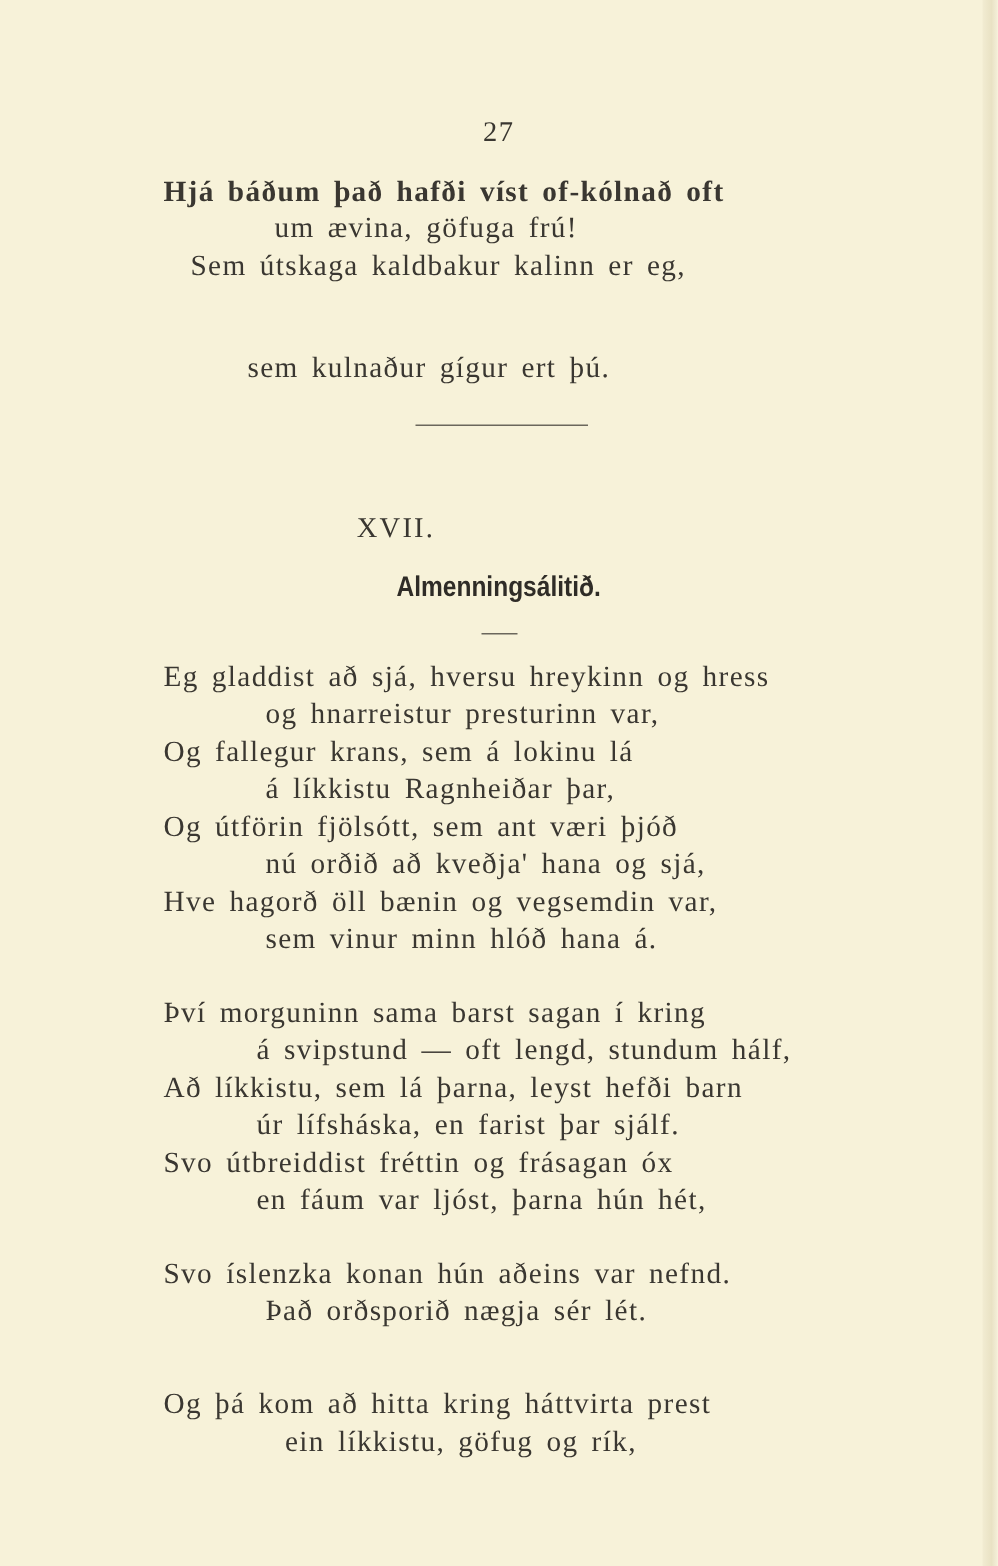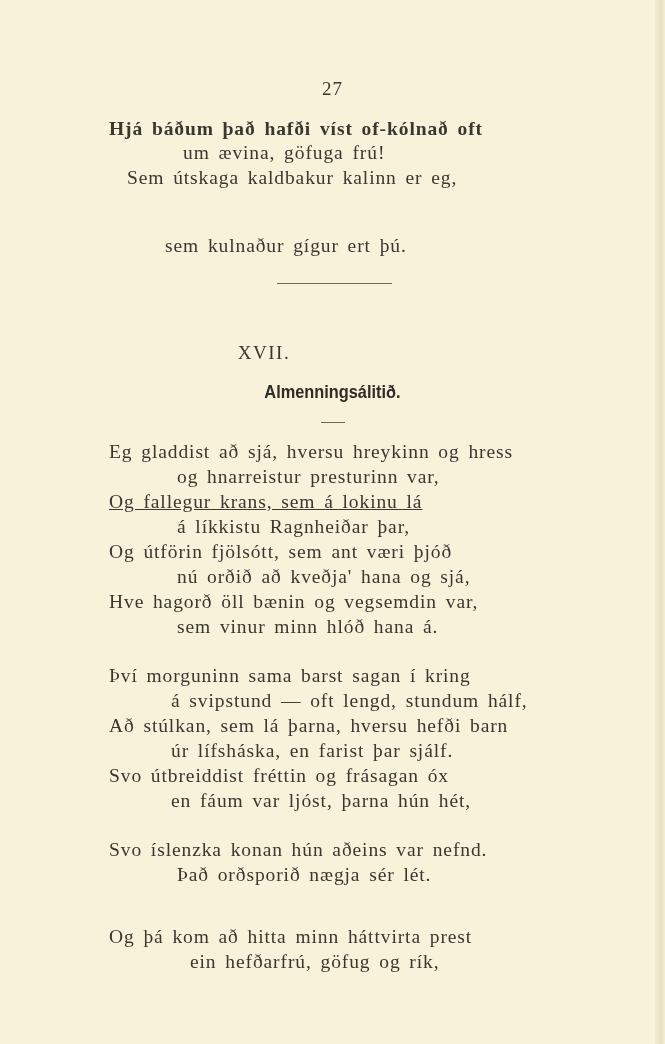--- a/index.html
+++ b/index.html
@@ -81,29 +81,29 @@
 
 <div class="divider" style="top:283px; left:277px; width:115px;"></div>
 
 <div class="roman">XVII.</div>
 <div class="title">Almenningsálitið.</div>
 
 <div class="divider" style="top:422px; left:321px; width:24px;"></div>
 
 <div class="line" style="top:441px; left:109px;">Eg gladdist að sjá, hversu hreykinn og hress</div>
 <div class="line" style="top:466px; left:177px;">og hnarreistur presturinn var,</div>
-<div class="line" style="top:491px; left:109px;text-decoration:underline;">Og fallegur krans, sem á lokinu lá</div>
+<div class="line" style="top:491px; left:109px;">Og fallegur krans, sem á lokinu lá</div>
 <div class="line" style="top:516px; left:177px;">á líkkistu Ragnheiðar þar,</div>
 <div class="line" style="top:541px; left:109px;">Og útförin fjölsótt, sem ant væri þjóð</div>
 <div class="line" style="top:566px; left:177px;">nú orðið að kveðja' hana og sjá,</div>
 <div class="line" style="top:591px; left:109px;">Hve hagorð öll bænin og vegsemdin var,</div>
 <div class="line" style="top:616px; left:177px;">sem vinur minn hlóð hana á.</div>
 <div class="line" style="top:665px; left:109px;">Því morguninn sama barst sagan í kring</div>
 <div class="line" style="top:690px; left:171px;">á svipstund — oft lengd, stundum hálf,</div>
-<div class="line" style="top:715px; left:109px;">Að stúlkan, sem lá þarna, hversu hefði barn</div>
+<div class="line" style="top:715px; left:109px;">Að líkkistu, sem lá þarna, leyst hefði barn</div>
 <div class="line" style="top:740px; left:171px;text-align:center;">úr lífsháska, en farist þar sjálf.</div>
 <div class="line" style="top:765px; left:109px;">Svo útbreiddist fréttin og frásagan óx</div>
 <div class="line" style="top:790px; left:171px;">en fáum var ljóst, þarna hún hét,</div>
 <div class="line" style="top:839px; left:109px;">Svo íslenzka konan hún aðeins var nefnd.</div>
 <div class="line" style="top:864px; left:177px;">Það orðsporið nægja sér lét.</div>
 
-<div class="line" style="top:926px; left:109px;">Og þá kom að hitta minn háttvirta prest</div>
-<div class="line" style="top:951px; left:190px;">ein hefðarfrú, göfug og rík,</div>
+<div class="line" style="top:926px; left:109px;">Og þá kom að hitta kring háttvirta prest</div>
+<div class="line" style="top:951px; left:190px;">ein líkkistu, göfug og rík,</div>
 
 </body></html>

